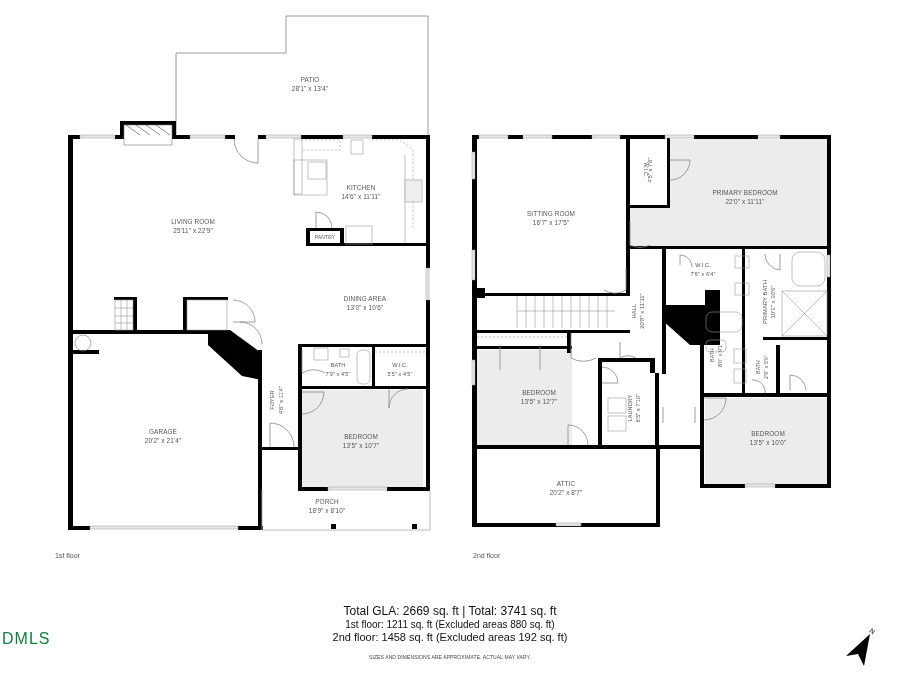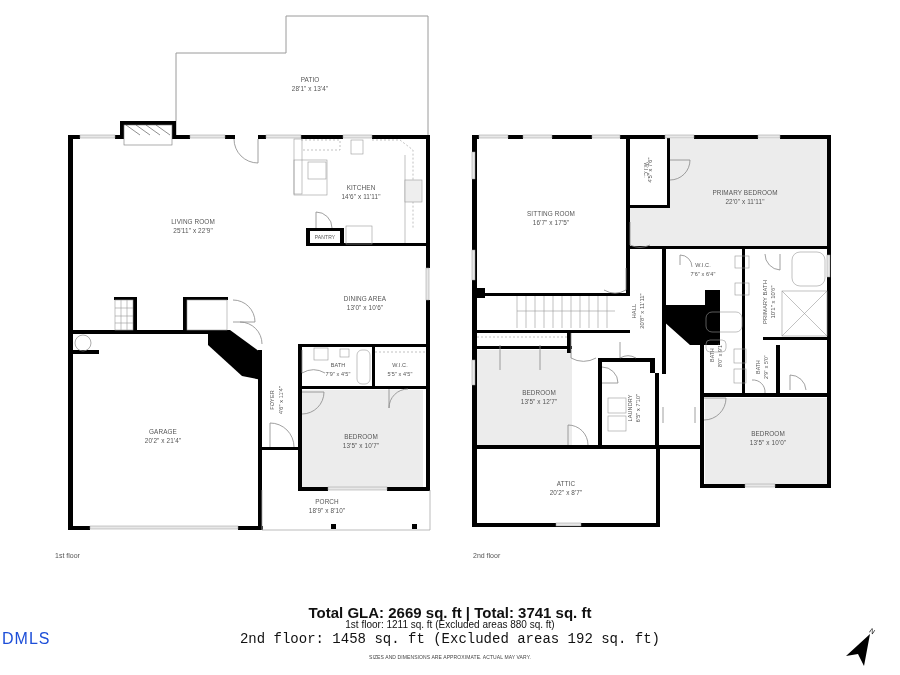--- a/index.html
+++ b/index.html
@@ -1,25 +1,25 @@
 <!DOCTYPE html>
 <html><head>
 <meta charset="utf-8">
 <style>
   html, body { margin:0; padding:0; background:#ffffff; }
   body { width:900px; height:675px; position:relative; overflow:hidden; font-family:"Liberation Sans", sans-serif; }
   #plan { position:absolute; left:0; top:0; width:900px; height:675px; }
   .room-label { font-family:"Liberation Sans", sans-serif; font-size:6.4px; fill:#555; text-anchor:middle; letter-spacing:0.1px; }
   .floor-label { position:absolute; font-size:7px; color:#555; font-family:"Liberation Sans", sans-serif; }
   .summary { position:absolute; left:0; width:900px; text-align:center; color:#111; font-family:"Liberation Sans", sans-serif; }
-  .summary.title { top:604px; font-size:15px; font-weight:bold; }
+  .summary.title { top:604px; font-size:12px; font-weight:normal; }
   .summary.line1 { top:619px; font-size:10px; }
-  .summary.line2 { top:631px; font-size:14px;font-family:Liberation Mono, monospace; }
+  .summary.line2 { top:631px; font-size:11px; }
   .summary.disclaimer { top:654px; font-size:5px; color:#444; letter-spacing:0.1px; }
-  .logo { position:absolute; left:2px; top:630px; font-size:16px; color:#1d4ed8; letter-spacing:1px; font-weight:300; font-family:"Liberation Sans", sans-serif; }
+  .logo { position:absolute; left:2px; top:630px; font-size:16px; color:#15803d; letter-spacing:1px; font-weight:300; font-family:"Liberation Sans", sans-serif; }
   .compass { position:absolute; left:840px; top:622px; width:40px; height:45px; }
 </style>
 </head>
 <body>
 
 <svg id="plan" viewBox="0 0 900 675" xmlns="http://www.w3.org/2000/svg">
 
   <g>
 
     <path d="M176,137 V53 H286 V16 H428 V137" fill="none" stroke="#9a9a9a" stroke-width="1"></path>

